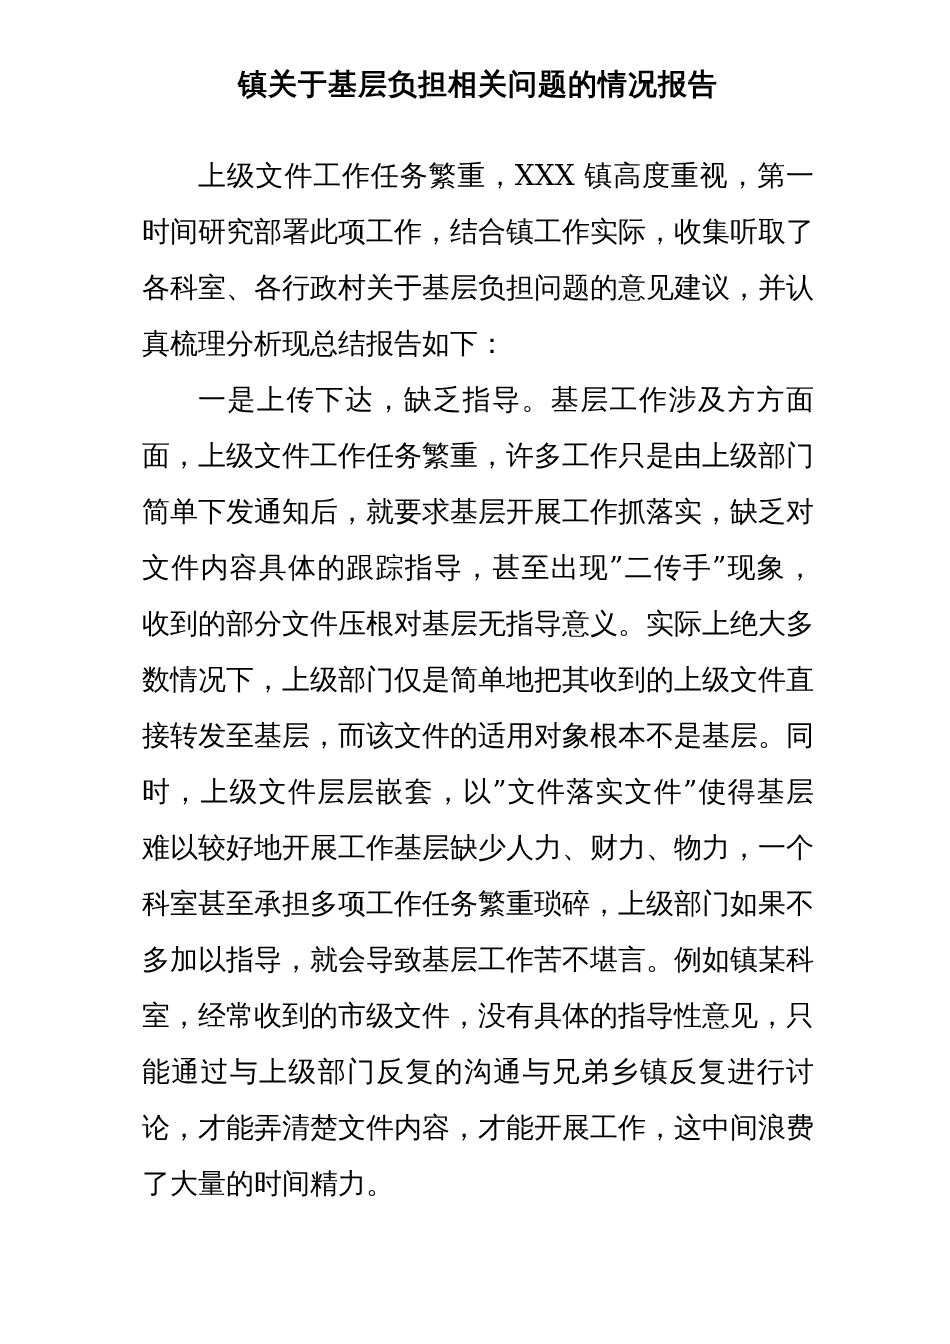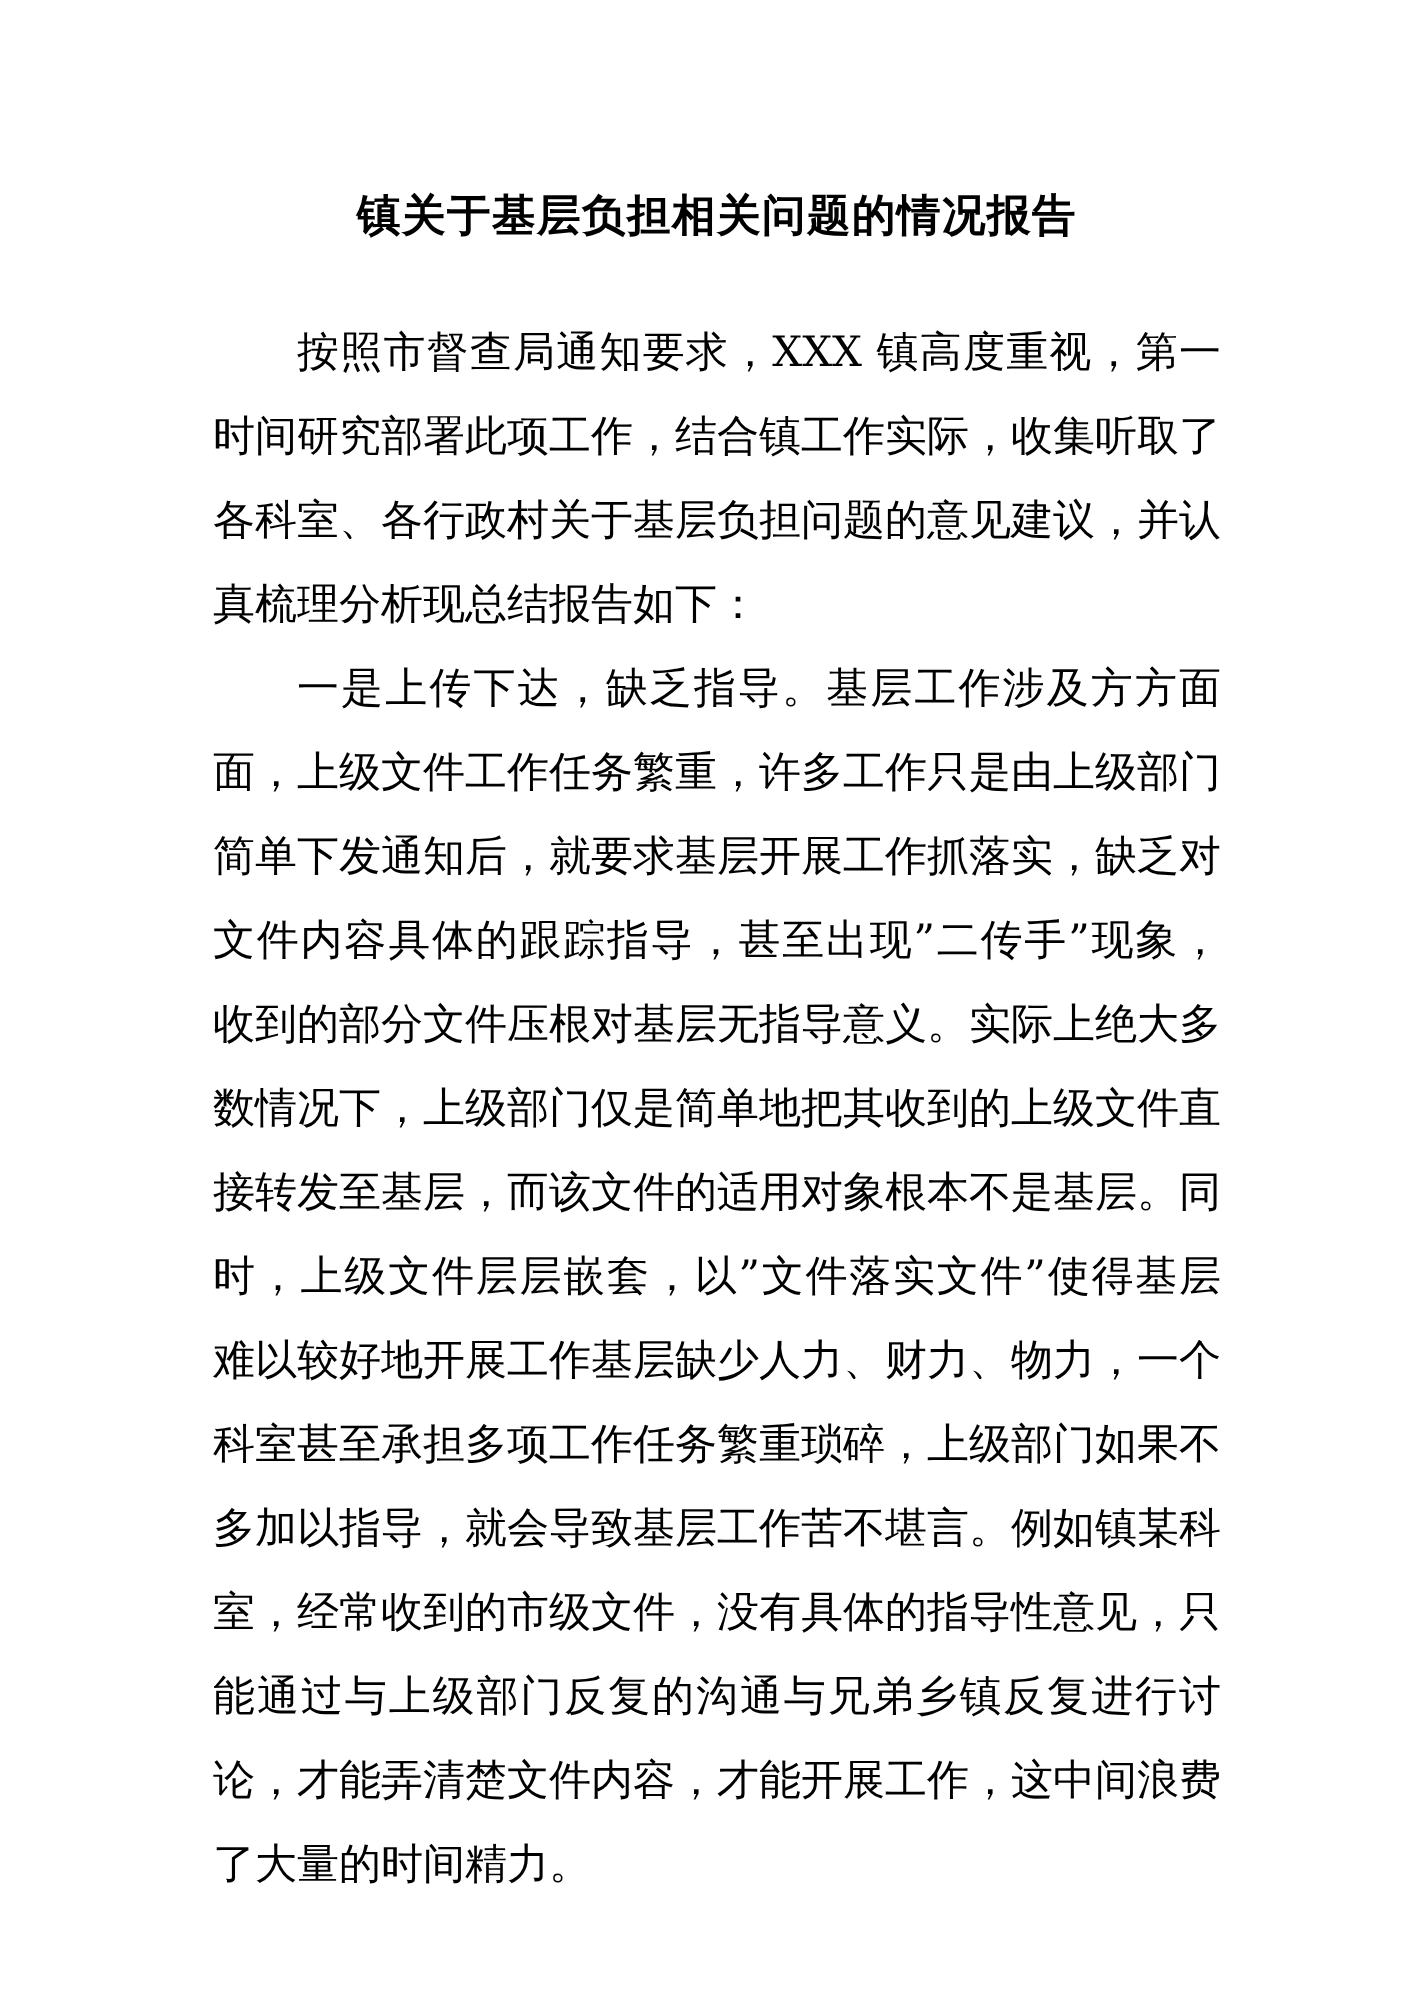--- a/index.html
+++ b/index.html
@@ -10,21 +10,21 @@
   }
   .page {
     position: relative;
     width: 950px;
     height: 1344px;
     margin: 0 auto;
     background: #ffffff;
     color: #000000;
     overflow: hidden;
     box-sizing: border-box;
-    padding: 119px 136px 0 142px;
+    padding: 60px 136px 0 142px;
   }
   .doc-title {
     font-family: "DejaVu Sans", "Liberation Sans", sans-serif;
     font-weight: 700;
     font-size: 29px;
     line-height: 48px;
     text-align: center;
     margin: 0 0 40px 0;
     letter-spacing: 1px;
   }
@@ -46,18 +46,18 @@
     text-indent: 2em;
     margin: 0;
   }
 </style>
 </head>
 <body>
 
 <div class="page">
   <h1 class="doc-title"><span>镇关于基层负担相关问题的情况报告</span></h1>
 
-  <p class="para">按照市督查局通知要求，XXX 镇高度重视，第一时间研究部署此项工作，结合镇工作实际，收集听取了各科室、各行政村关于基层负担问题的意见建议，并认真梳理分析现总结报告如下：</p>
+  <p class="para">上级文件工作任务繁重，XXX 镇高度重视，第一时间研究部署此项工作，结合镇工作实际，收集听取了各科室、各行政村关于基层负担问题的意见建议，并认真梳理分析现总结报告如下：</p>
 
 
   <p class="para">一是上传下达，缺乏指导。基层工作涉及方方面面，上级文件工作任务繁重，许多工作只是由上级部门简单下发通知后，就要求基层开展工作抓落实，缺乏对文件内容具体的跟踪指导，甚至出现”二传手”现象，收到的部分文件压根对基层无指导意义。实际上绝大多数情况下，上级部门仅是简单地把其收到的上级文件直接转发至基层，而该文件的适用对象根本不是基层。同时，上级文件层层嵌套，以”文件落实文件”使得基层难以较好地开展工作基层缺少人力、财力、物力，一个科室甚至承担多项工作任务繁重琐碎，上级部门如果不多加以指导，就会导致基层工作苦不堪言。例如镇某科室，经常收到的市级文件，没有具体的指导性意见，只能通过与上级部门反复的沟通与兄弟乡镇反复进行讨论，才能弄清楚文件内容，才能开展工作，这中间浪费了大量的时间精力。</p>
 
 </div>
 
 </body></html>

